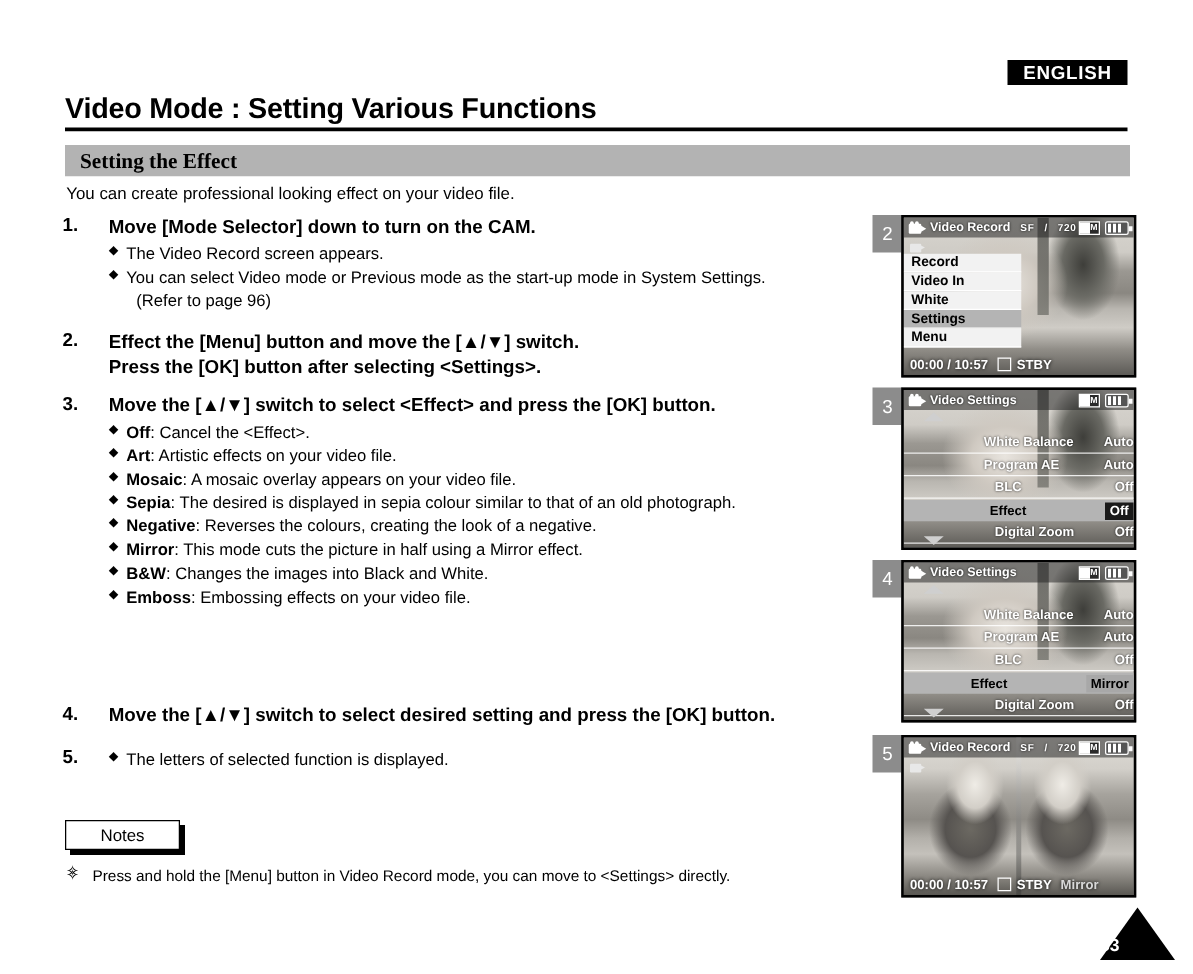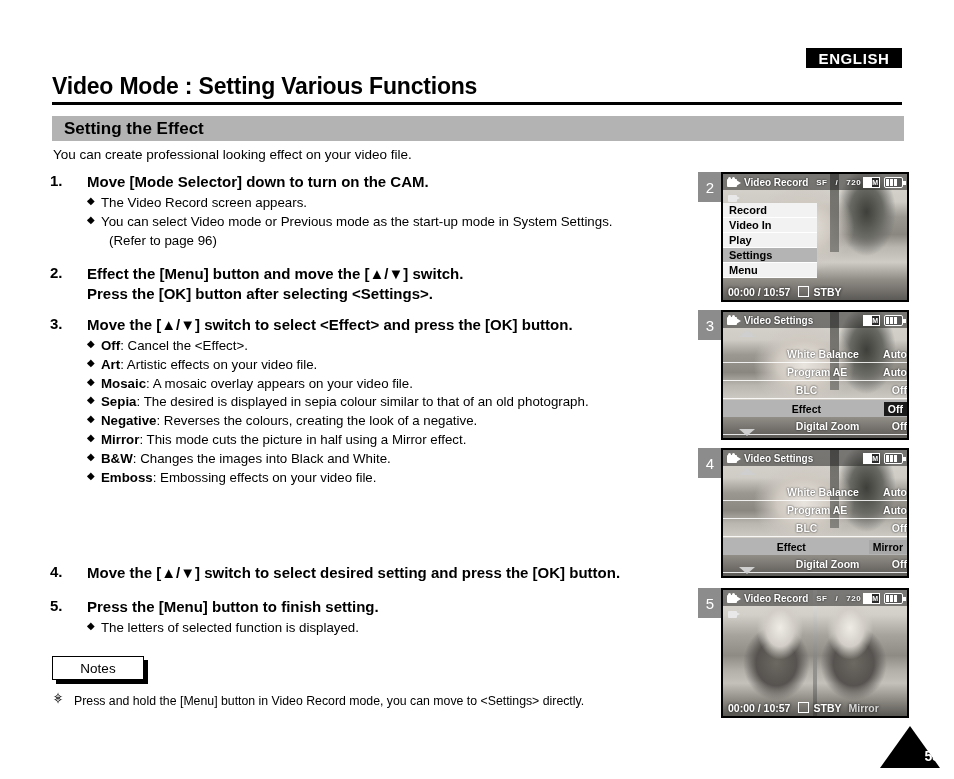--- a/index.html
+++ b/index.html
@@ -38,21 +38,21 @@
   }
   .section-bar {
     position: absolute;
     left: 52px; top: 116px;
     width: 852px; height: 25px;
     background: #b3b3b3;
   }
   .section-bar-label {
     position: absolute;
     left: 64px; top: 119px;
-    font-size: 17px; font-weight: bold;
+    font-size: 17px; font-weight: bold; font-family: Liberation Serif, serif;
   }
   .intro {
     position: absolute;
     left: 53px; top: 147px;
     font-size: 13.5px;
   }
 
   
   .steps { position: absolute; left: 50px; top: 172px; width: 650px; }
   .step { display: flex; margin-bottom: 2px; }
@@ -118,21 +118,21 @@
     left: 880px; top: 726px;
     width: 0; height: 0;
     border-left: 30px solid transparent;
     border-right: 30px solid transparent;
     border-bottom: 42px solid #000;
   }
   .page-tri-num {
     position: absolute;
     left: 880px; top: 748px;
     width: 60px;
-    text-align: right;
+    text-align: left;
     color: #fff;
     font-size: 14px; font-weight: bold;
   }
 
   
   .shot { position: absolute; }
   .step-badge {
     position: absolute;
     left: 0; top: 0;
     width: 24px; height: 30px;
@@ -395,21 +395,20 @@
     <div class="step-body">
       <div class="step-head">Move the [▲/▼] switch to select desired setting and press the [OK] button.</div>
     </div>
   </div>
 
   <div class="gap-md"></div>
 
   <div class="step">
     <div class="step-num">5.</div>
     <div class="step-body">
-      <div class="step-head">Press the [Menu] button to finish setting.</div>
       <ul class="bullets">
         <li><span class="dia">◆</span><span>The letters of selected function is displayed.</span></li>
       </ul>
     </div>
   </div>
 </div>
 
 <div class="notes-box">
   <span>Notes</span>
 </div>
@@ -446,21 +445,21 @@
         <span class="bat-ic">
             <i></i>
           </span>
       </span>
     </div>
     <span class="rec-ic"></span>
 
     <div class="popup">
       <div class="pitem">Record</div>
       <div class="pitem">Video In</div>
-      <div class="pitem">Play</div>
+      <div class="pitem">White</div>
       <div class="pitem sel">Settings</div>
       <div class="pitem">Menu</div>
     </div>
 
     <div class="lcd-bottombar">
       <span>00:00 / 10:57</span>
       <span class="stby-sq"></span>
       <span>STBY</span>
     </div>
   </div>

